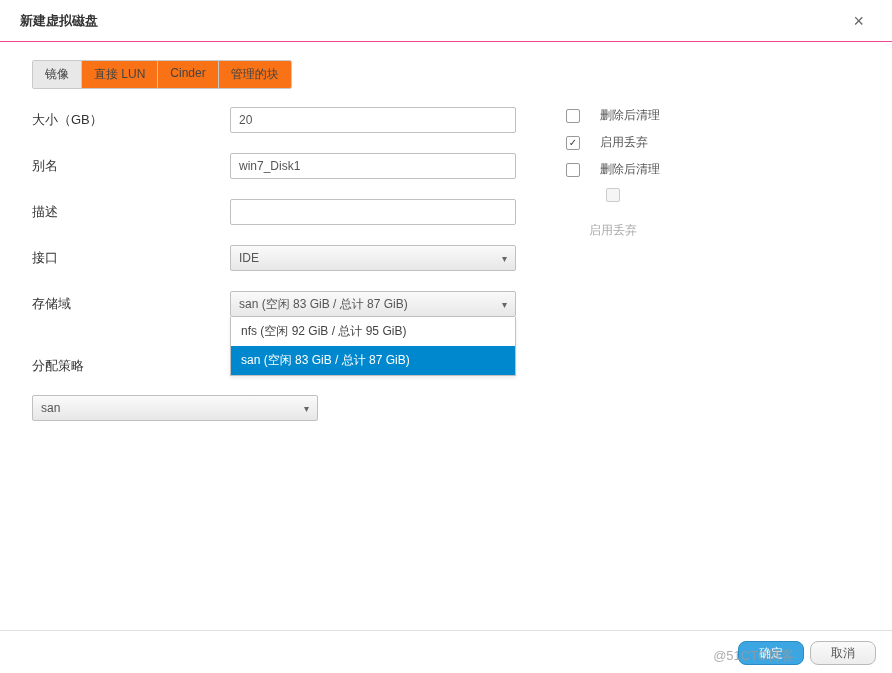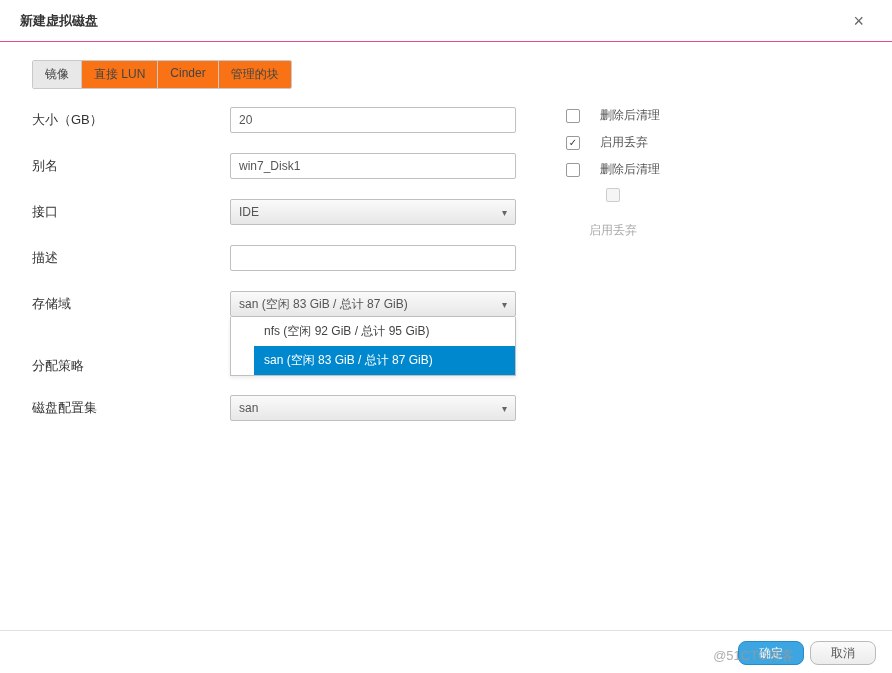--- a/index.html
+++ b/index.html
@@ -114,21 +114,20 @@
     .dropdown-panel {
       position: absolute;
       top: 26px;
       left: 0;
       width: 100%;
       background: #fff;
       border: 1px solid #c0c0c0;
       border-top: none;
       z-index: 10;
       box-shadow: 0 2px 4px rgba(0,0,0,0.08);
-      padding-left: 23px;
     }
     .dropdown-option {
       padding: 6px 10px;
       font-size: 12px;
       color: #444;
       cursor: pointer;
     }
     .dropdown-option.selected {
       background: #0088ce;
       color: #fff;
@@ -237,32 +236,32 @@
         </div>
 
         <div class="form-row">
           <div class="form-label">别名</div>
           <div class="form-control-wrap">
             <input class="text-input" type="text" value="win7_Disk1" style="">
           </div>
         </div>
 
         <div class="form-row">
+          <div class="form-label">描述</div>
+          <div class="form-control-wrap">
+            <input class="text-input" type="text" value="" style="">
+          </div>
+        </div>
+
+        <div class="form-row">
           <div class="form-label">接口</div>
           <div class="form-control-wrap">
             <div class="select-like">
               <span>IDE</span>
             </div>
-          </div>
-        </div>
-
-        <div class="form-row">
-          <div class="form-label">描述</div>
-          <div class="form-control-wrap">
-            <input class="text-input" type="text" value="" style="">
           </div>
         </div>
 
         <div class="form-row">
           <div class="form-label">存储域</div>
           <div class="form-control-wrap">
             <div class="select-like">
               <span>san (空闲 83 GiB / 总计 87 GiB)</span>
             </div>
             <div class="dropdown-panel">
@@ -271,21 +270,20 @@
             </div>
           </div>
         </div>
 
         <div class="form-row" style="margin-top:36px;">
           <div class="form-label">分配策略</div>
           <div class="form-control-wrap"></div>
         </div>
 
         <div class="form-row">
-          <div class="form-label">磁盘配置集</div>
           <div class="form-control-wrap">
             <div class="select-like">
               <span>san</span>
             </div>
           </div>
         </div>
 
       </div>
 
       <div class="checkbox-col">

